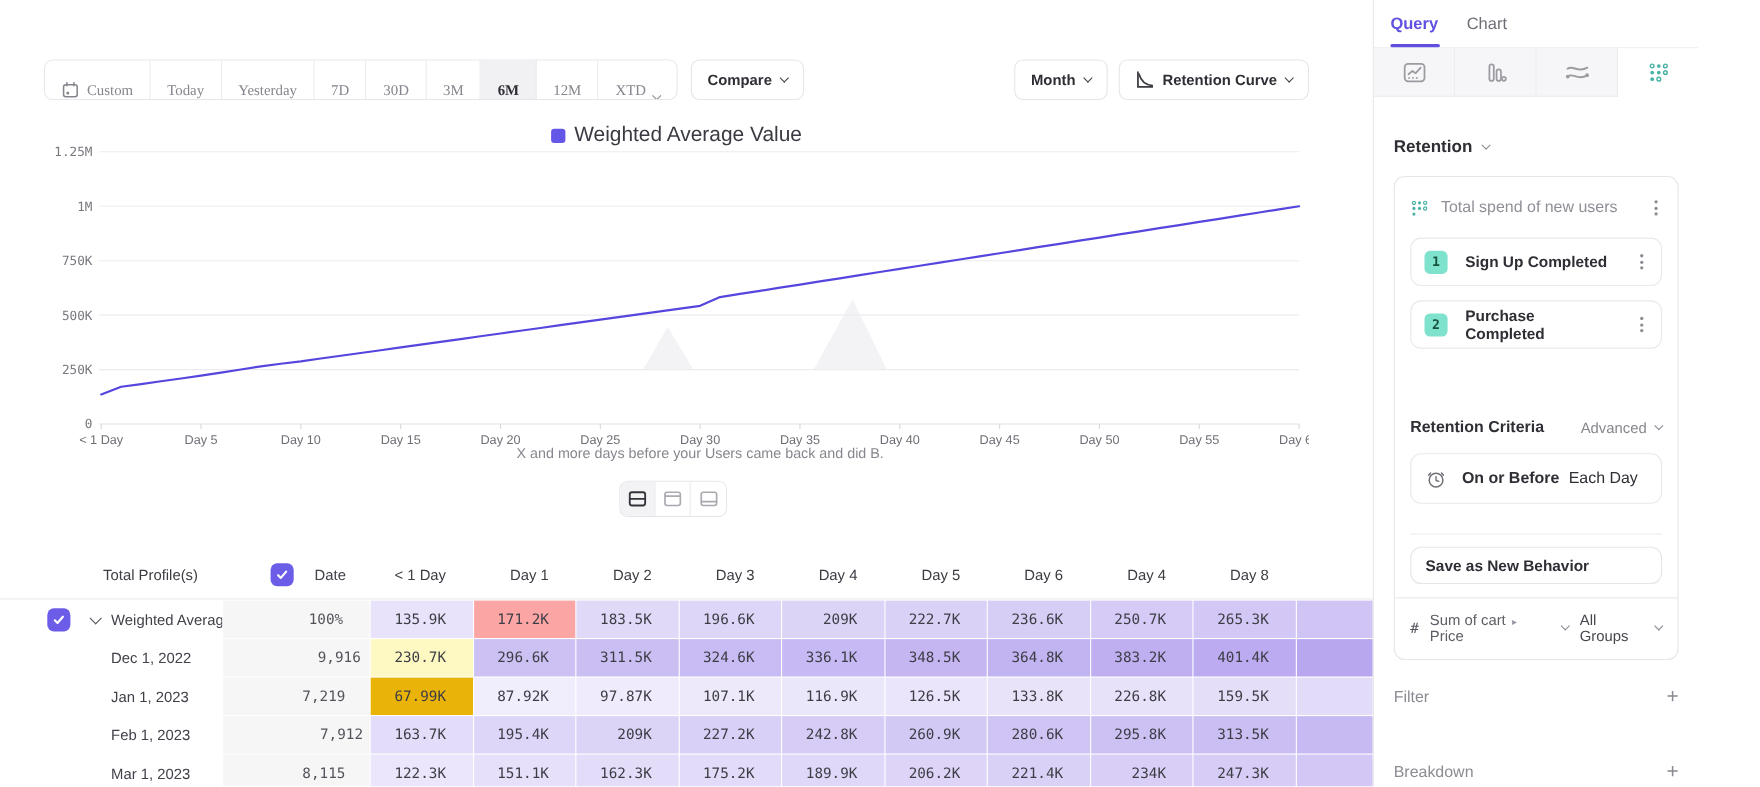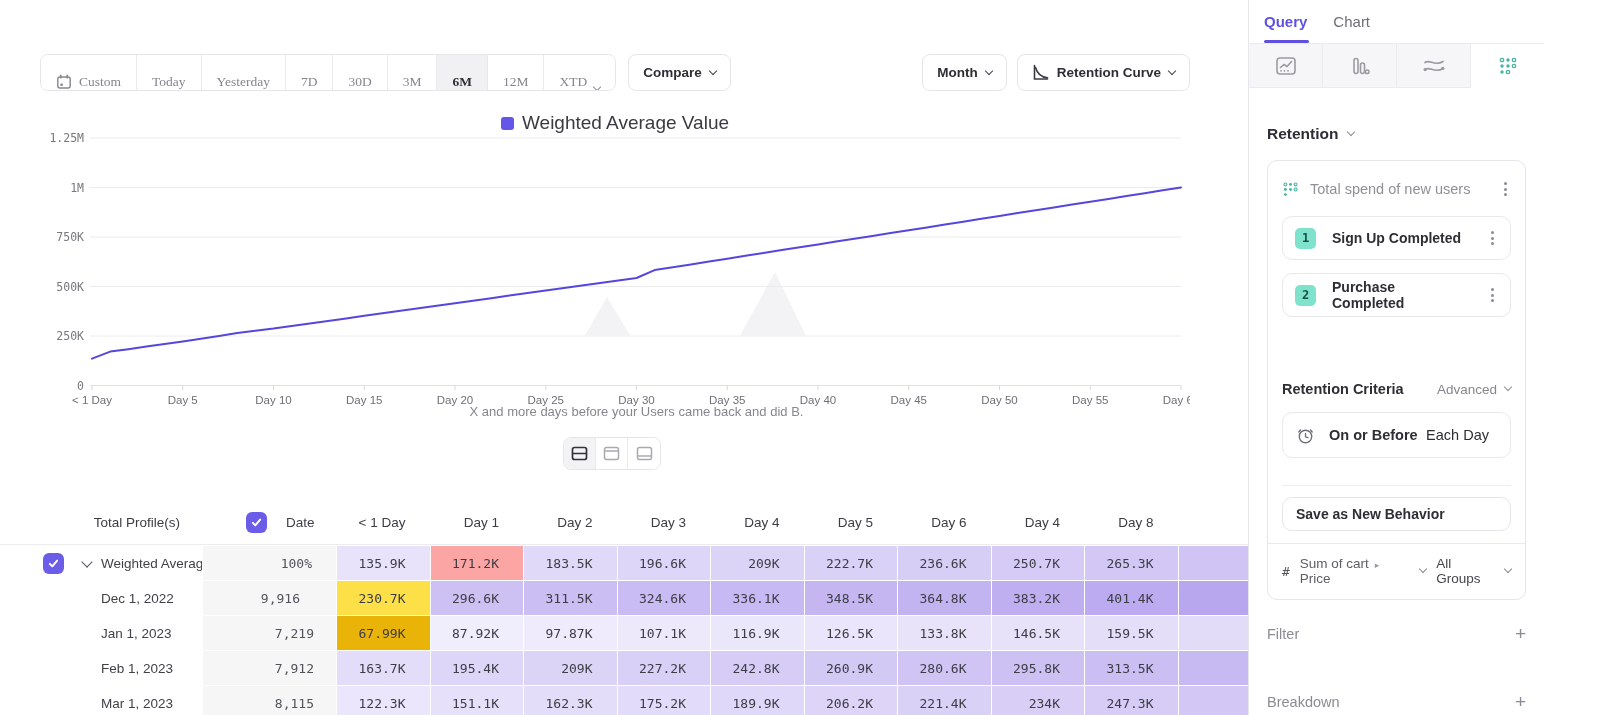--- a/index.html
+++ b/index.html
@@ -272,22 +272,22 @@
           <div class="cell c-num" style="background:#d5cbf6">250.7K</div>
           <div class="cell c-num" style="background:#d3c8f5">265.3K</div>
           <div class="cell" style="background:#d0c4f5"></div>
         </div>
         <div class="t-row">
           <div class="cell c-date">
             <span></span>
             <span></span>
             <span class="lbl">Dec 1, 2022</span>
           </div>
-          <div class="cell c-num c-total" style="padding-right:36px">9,916</div>
-          <div class="cell c-num" style="background:#fde047">230.7K</div>
+          <div class="cell c-num c-total" style="padding-right:8px">9,916</div>
+          <div class="cell c-num" style="background:#fef9c3">230.7K</div>
           <div class="cell c-num" style="background:#cdc1f4">296.6K</div>
           <div class="cell c-num" style="background:#cbbef3">311.5K</div>
           <div class="cell c-num" style="background:#c9bbf3">324.6K</div>
           <div class="cell c-num" style="background:#c7b9f3">336.1K</div>
           <div class="cell c-num" style="background:#c5b6f2">348.5K</div>
           <div class="cell c-num" style="background:#c2b3f1">364.8K</div>
           <div class="cell c-num" style="background:#bfaff1">383.2K</div>
           <div class="cell c-num" style="background:#bcabf0">401.4K</div>
           <div class="cell" style="background:#b8a6ef"></div>
         </div>
@@ -298,31 +298,31 @@
             <span class="lbl">Jan 1, 2023</span>
           </div>
           <div class="cell c-num c-total" style="padding-right:22px">7,219</div>
           <div class="cell c-num" style="background:#eab308">67.99K</div>
           <div class="cell c-num" style="background:#f0edfc">87.92K</div>
           <div class="cell c-num" style="background:#efebfc">97.87K</div>
           <div class="cell c-num" style="background:#ede9fb">107.1K</div>
           <div class="cell c-num" style="background:#ebe7fb">116.9K</div>
           <div class="cell c-num" style="background:#eae5fa">126.5K</div>
           <div class="cell c-num" style="background:#e9e3fa">133.8K</div>
-          <div class="cell c-num" style="background:#e7e1fa">146.5K</div>
+          <div class="cell c-num" style="background:#e7e1fa">226.8K</div>
           <div class="cell c-num" style="background:#e4def9">159.5K</div>
           <div class="cell" style="background:#e3dcf9"></div>
         </div>
         <div class="t-row">
           <div class="cell c-date">
             <span></span>
             <span></span>
             <span class="lbl">Feb 1, 2023</span>
           </div>
-          <div class="cell c-num c-total" style="padding-right:22px">7,912</div>
+          <div class="cell c-num c-total" style="padding-right:6px">7,912</div>
           <div class="cell c-num" style="background:#e4ddf9">163.7K</div>
           <div class="cell c-num" style="background:#ded6f8">195.4K</div>
           <div class="cell c-num" style="background:#dcd4f7">209K</div>
           <div class="cell c-num" style="background:#d9d0f7">227.2K</div>
           <div class="cell c-num" style="background:#d6ccf6">242.8K</div>
           <div class="cell c-num" style="background:#d3c9f5">260.9K</div>
           <div class="cell c-num" style="background:#d0c4f5">280.6K</div>
           <div class="cell c-num" style="background:#cdc1f4">295.8K</div>
           <div class="cell c-num" style="background:#cbbef3">313.5K</div>
           <div class="cell" style="background:#c7baf3"></div>

